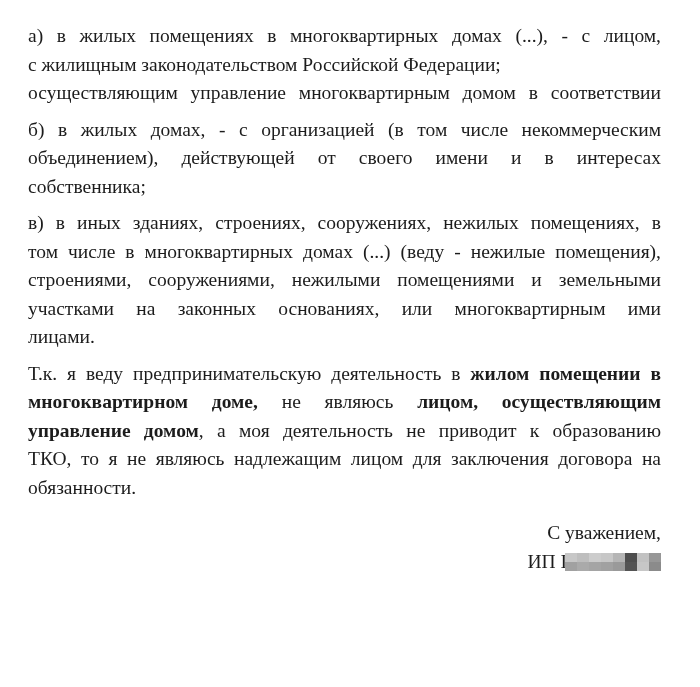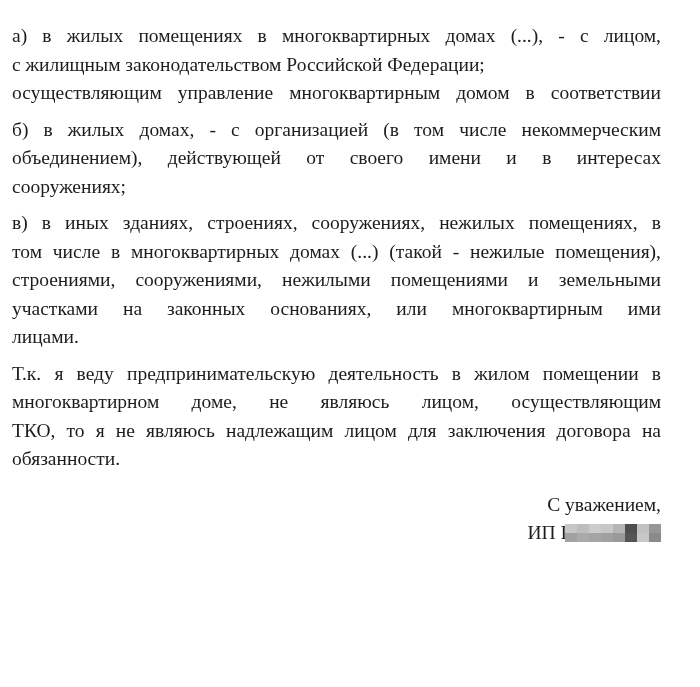--- a/index.html
+++ b/index.html
@@ -9,32 +9,32 @@
     box-sizing: border-box;
     background: #ffffff;
     overflow: hidden;
     font-family: "Liberation Serif", "DejaVu Serif", serif;
     color: #1c1c1c;
   }
   .letter {
     box-sizing: border-box;
     width: 700px;
     height: 525px;
-    padding: 22px 39px 0 12px;
+    padding: 22px 39px 0 28px;
   }
   .paragraph { margin: 0 0 8px 0; }
   .line {
     font-size: 19.5px;
     line-height: 28.5px;
     white-space: nowrap;
     text-align: justify;
     text-align-last: justify;
   }
   .line.last { text-align-last: left; }
-  .seg.bold { font-weight: normal; }
+  .seg.bold { font-weight: bold; }
   .signature { margin-top: 17px; font-family: Liberation Serif, serif; }
   .sig-line {
     font-size: 19.5px;
     line-height: 28.5px;
     text-align: right;
     text-align-last: right;
     white-space: nowrap;
   }
   .redacted {
     display: inline-block;
@@ -55,32 +55,33 @@
 <div class="letter">
   <div>
       <div class="paragraph">
         <div class="line"><span class="seg">а) в жилых помещениях в многоквартирных домах (...), - с лицом,</span></div>
         <div class="line last"><span class="seg">с жилищным законодательством Российской Федерации;</span></div>
         <div class="line"><span class="seg">осуществляющим управление многоквартирным домом в соответствии</span></div>
       </div>
       <div class="paragraph">
         <div class="line"><span class="seg">б) в жилых домах, - с организацией (в том числе некоммерческим</span></div>
         <div class="line"><span class="seg">объединением), действующей от своего имени и в интересах</span></div>
-        <div class="line last"><span class="seg">сооружениях;</span></div>
+        <div class="line last"><span class="seg">собственника;</span></div>
       </div>
       <div class="paragraph">
         <div class="line"><span class="seg">в) в иных зданиях, строениях, сооружениях, нежилых помещениях, в</span></div>
-        <div class="line"><span class="seg">том числе в многоквартирных домах (...) (такой - нежилые помещения),</span></div>
+        <div class="line"><span class="seg">том числе в многоквартирных домах (...) (веду - нежилые помещения),</span></div>
         <div class="line"><span class="seg">строениями, сооружениями, нежилыми помещениями и земельными</span></div>
         <div class="line"><span class="seg">участками на законных основаниях, или многоквартирным ими</span></div>
         <div class="line last"><span class="seg">лицами.</span></div>
       </div>
       <div class="paragraph">
         <div class="line"><span class="seg">Т.к. я веду предпринимательскую деятельность в </span><span class="seg bold">жилом помещении в</span></div>
         <div class="line"><span class="seg bold">многоквартирном доме,</span><span class="seg"> не являюсь </span><span class="seg bold">лицом, осуществляющим</span></div>
+        <div class="line"><span class="seg bold">управление домом</span><span class="seg">, а моя деятельность не приводит к образованию</span></div>
         <div class="line"><span class="seg">ТКО, то я не являюсь надлежащим лицом для заключения договора на</span></div>
         <div class="line last"><span class="seg">обязанности.</span></div>
       </div>
     </div>
 
   <div class="signature">
     <div class="sig-line">
       <span>С уважением,</span>
     </div>
     <div class="sig-line">

